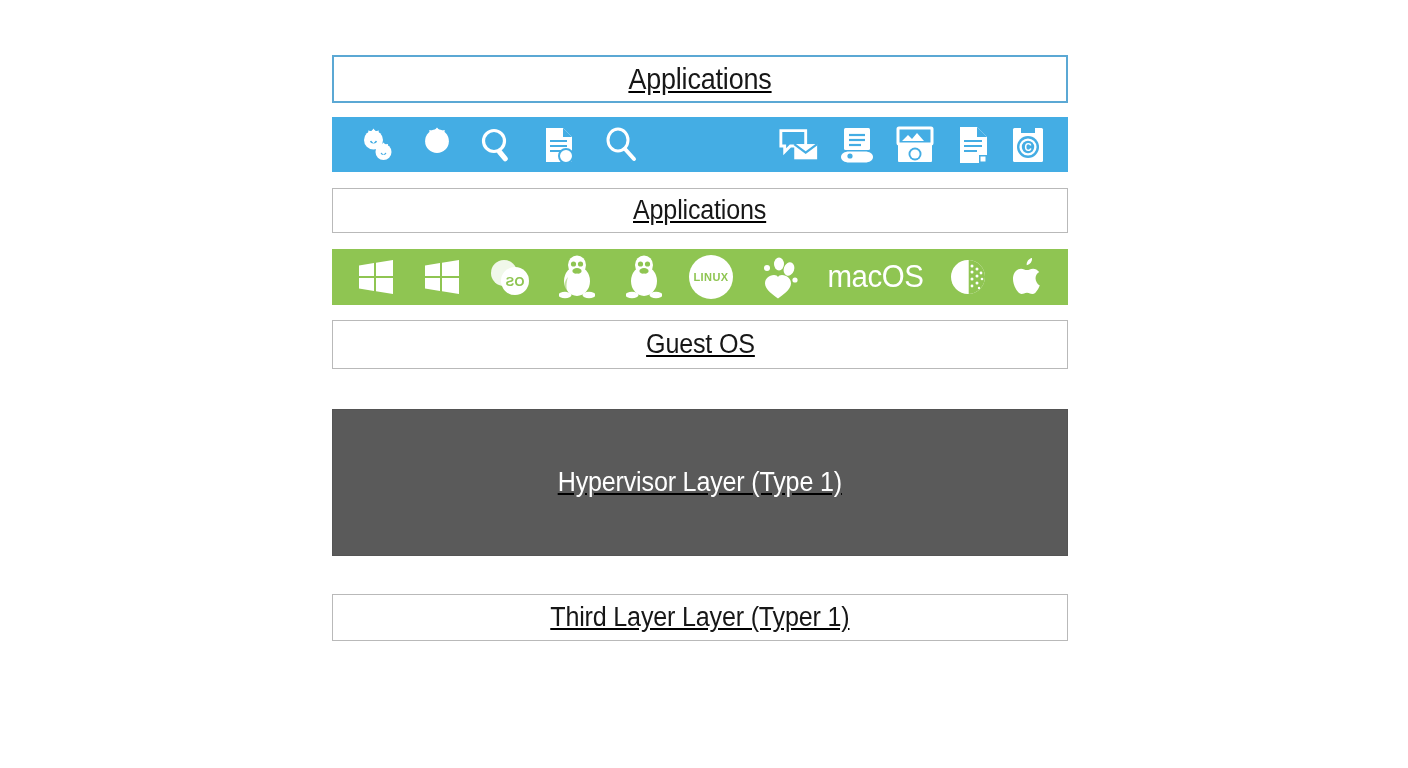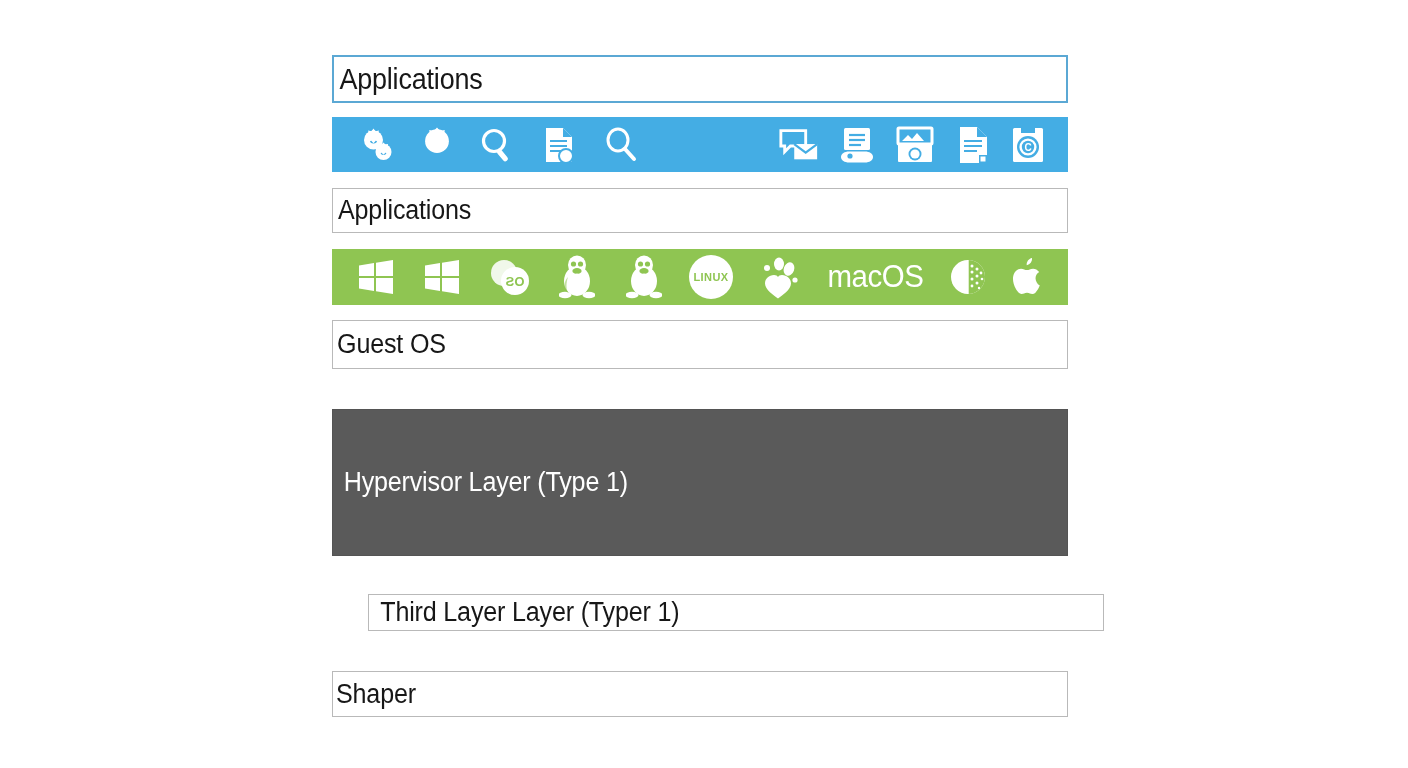--- a/index.html
+++ b/index.html
@@ -27,22 +27,24 @@
     position: absolute;
     left: 0;
     width: 736px;
     box-sizing: border-box;
   }
 
   
   .labelbox {
     display: flex;
     align-items: center;
+    justify-content: center;
     background: #ffffff;
     border: 1px solid #b9b9b9;
+    text-decoration: underline;
   }
   .labelbox .txt {
     font-size: 27px;
     color: #171717;
     letter-spacing: -0.2px;
     transform: scaleX(0.93);
     white-space: nowrap;
   }
 
   .labelbox.accent {
@@ -362,21 +364,18 @@
   </div>
 
   <div class="row labelbox" style="top:320px; height:49px;">
     <span class="txt">Guest OS</span>
   </div>
 
   <div class="row labelbox dark" style="top:409px; height:147px;">
     <span class="txt">Hypervisor Layer (Type 1)</span>
   </div>
 
-  <div class="row labelbox" style="top:594px; height:37px;margin-left:36px;">
+  <div class="row labelbox" style="top:594px; height:47px;">
     <span class="txt">Third Layer Layer (Typer 1)</span>
   </div>
 
-  <div class="row labelbox" style="top:671px; height:46px;">
-    <span class="txt">Shaper</span>
-  </div>
 
 </div>
 
 </body></html>

